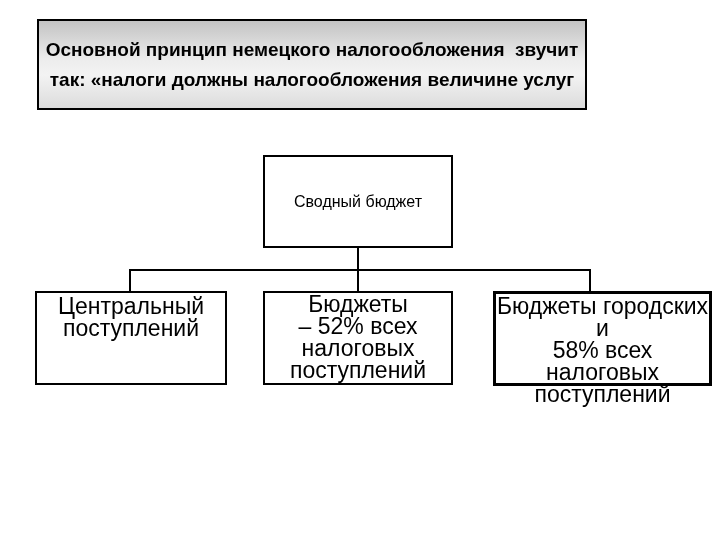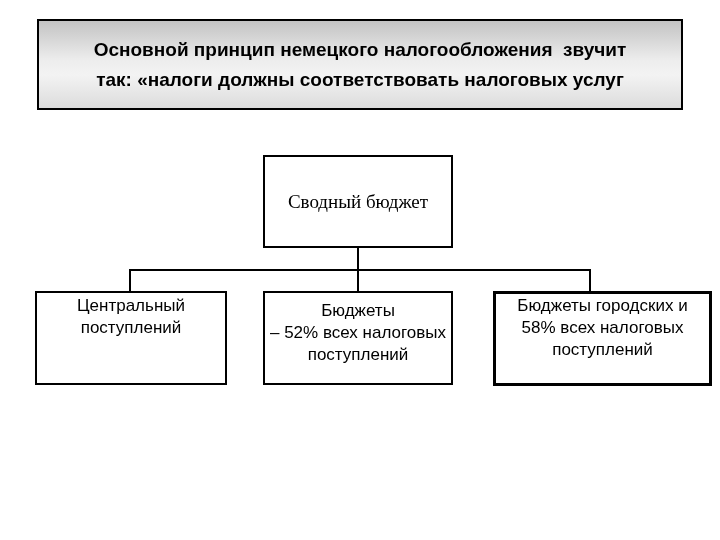--- a/index.html
+++ b/index.html
@@ -13,21 +13,21 @@
     height: 540px;
     background: #ffffff;
     font-family: "Liberation Sans", "DejaVu Sans", sans-serif;
     color: #000000;
     overflow: hidden;
   }
   .title-box {
     position: absolute;
     left: 37px;
     top: 19px;
-    width: 646px;
+    width: 550px;
     height: 91px;
     box-sizing: border-box;
     border: 2px solid #000000;
     background: linear-gradient(180deg, #c3c3c3 0%, #ededed 45%, #f3f3f3 62%, #dcdcdc 100%);
     display: flex;
     flex-direction: column;
     justify-content: center;
     text-align: center;
     font-weight: bold;
     font-size: 19px;
@@ -35,47 +35,46 @@
   }
   .title-box .line {
     white-space: pre-wrap;
   }
   .node {
     position: absolute;
     box-sizing: border-box;
     border: 2px solid #000000;
     background: #ffffff;
     text-align: center;
-    font-size: 17px;
+    font-size: 23px;
     line-height: 22px;
   }
   .node-root {
     left: 263px;
     top: 155px;
     width: 190px;
     height: 93px;
     display: flex;
     align-items: center;
     justify-content: center;
-    font-size: 19px;
-    font-family: Liberation Serif, serif;
+    font-size: 16px;
   }
   .node-left {
     left: 35px;
     top: 291px;
     width: 192px;
     height: 94px;
     padding-top: 2px;
   }
   .node-mid {
     left: 263px;
     top: 291px;
     width: 190px;
     height: 94px;
-    padding-top: 7px;
+    padding-top: 0;
   }
   .node-right {
     left: 493px;
     top: 291px;
     width: 219px;
     height: 95px;
     border-width: 3px;
     padding-top: 1px;
   }
   .connector {
@@ -88,21 +87,21 @@
   .conn-drop-mid  { left: 357px; top: 269px; width: 2px;  height: 22px; }
   .conn-drop-right{ left: 589px; top: 269px; width: 2px;  height: 22px; }
 </style>
 </head>
 <body>
 
 <div class="slide">
 
   <div class="title-box">
     <div class="line">Основной принцип немецкого налогообложения  звучит</div>
-    <div class="line">так: «налоги должны соответствовать налоговых услуг</div>
+    <div class="line">так: «налоги должны налогообложения величине услуг</div>
   </div>
 
   <div class="node node-root">
     <span>Сводный бюджет</span>
   </div>
 
   <div class="connector conn-root-stem"></div>
   <div class="connector conn-rail"></div>
   <div class="connector conn-drop-left"></div>
   <div class="connector conn-drop-mid"></div>

